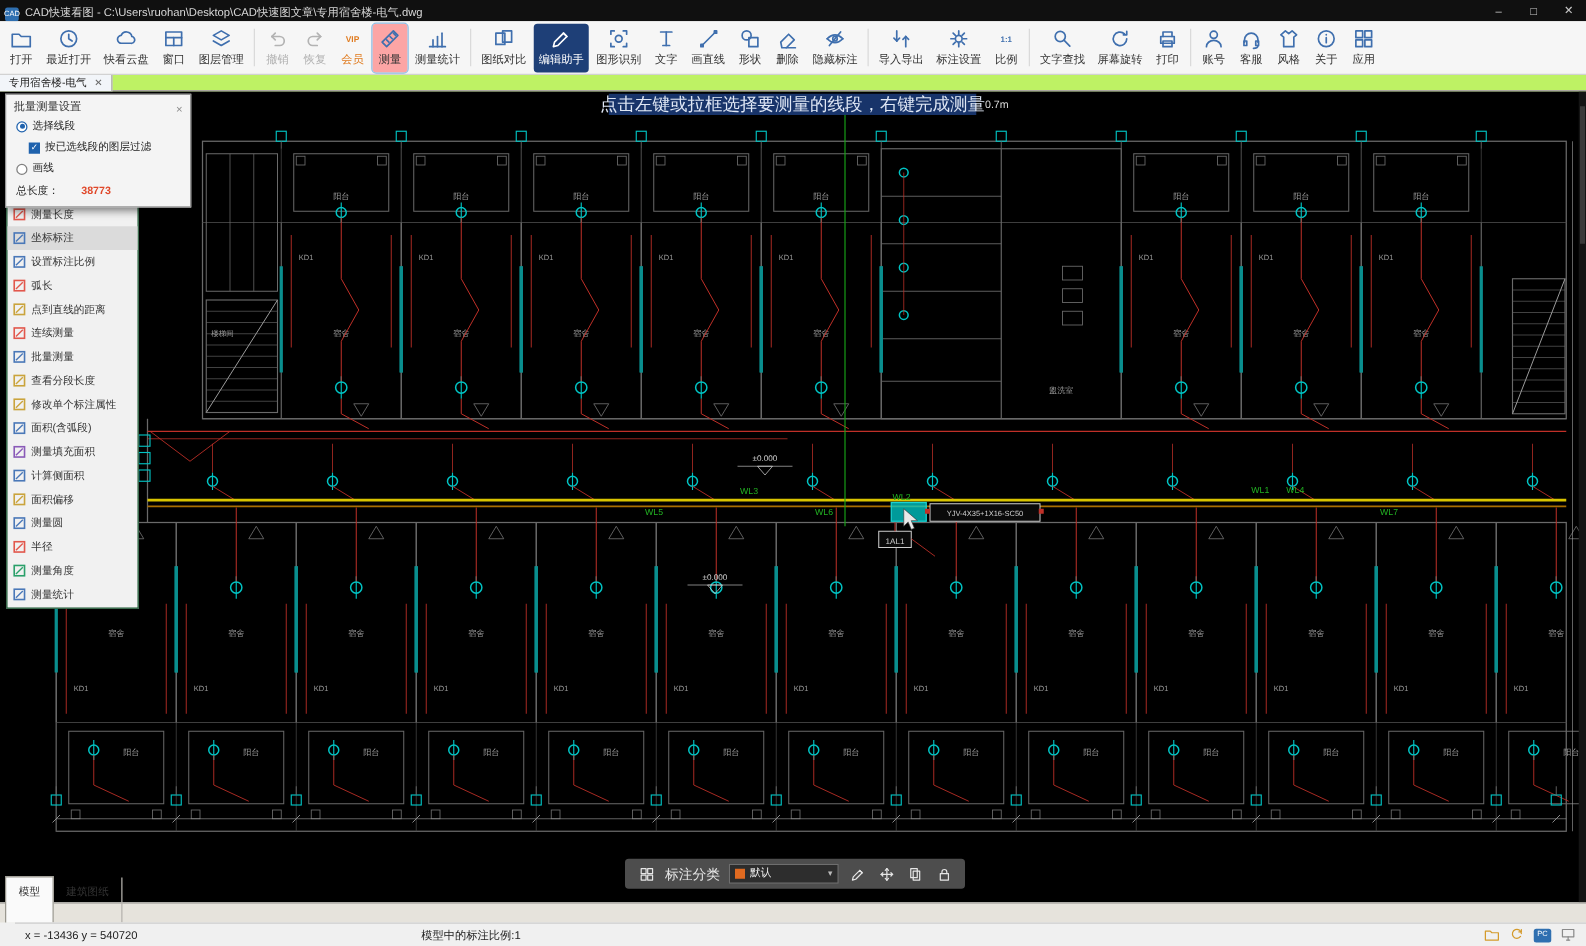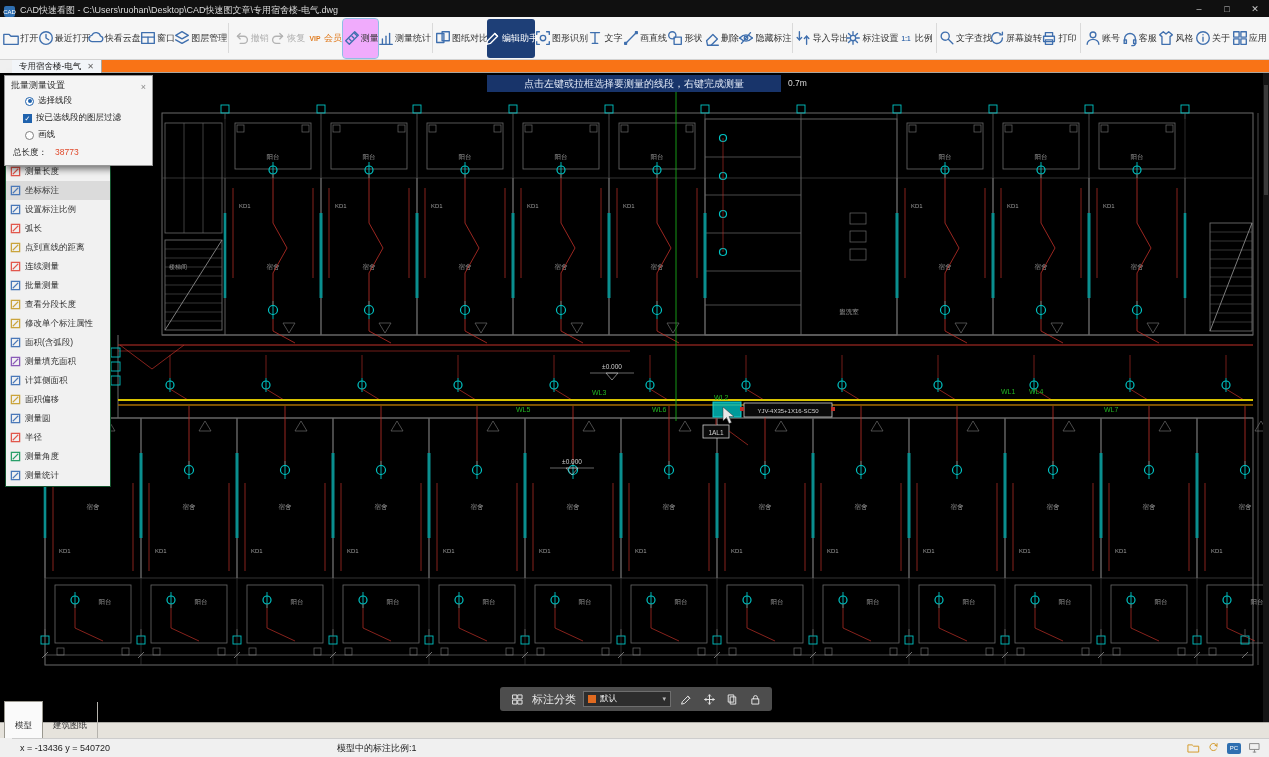--- a/index.html
+++ b/index.html
@@ -8,71 +8,71 @@
 #app{position:relative;width:1269px;height:757px;background:#f0f0f0}
 
 
 #titlebar{position:absolute;top:0;left:0;right:0;height:17px;background:#101010;display:flex;align-items:flex-end;color:#d8d8d8;font-size:9px;padding-left:4px;z-index:40}
 .app-ico{width:11px;height:11px;background:#2f6fb0;color:#fff;font-size:6px;display:flex;align-items:center;justify-content:center;margin-right:5px;border-radius:2px;flex:none}
 #titlebar .spacer{flex:1}
 .winbtn{width:28px;height:17px;display:flex;align-items:center;justify-content:center;color:#c8c8c8;font-size:9px}
 
 
 #toolbar{position:absolute;top:17px;left:0;right:0;height:43px;background:#f6f6f6;border-bottom:1px solid #d2d2d2;display:flex;align-items:center;padding:0 2px;z-index:40}
-.tb-item{display:flex;flex-direction:row;align-items:center;justify-content:center;padding:12px 4px;margin:0 1px;border-radius:3px;height:39px;min-width:28px}
+.tb-item{display:flex;flex-direction:column;align-items:center;justify-content:center;padding:12px 4px;margin:0 1px;border-radius:3px;height:39px;min-width:28px}
 .tb-item .ic{height:19px;display:flex;align-items:center}
 .tb-item .lb{font-size:9px;color:#333;margin-top:1px;white-space:nowrap}
-.tb-item.active{background:#f0abfc;outline:1px solid #8fbde4}
+.tb-item.active{background:#fca5a5;outline:1px solid #8fbde4}
 .tb-item.disabled .lb{color:#b0b0b0}
 .tb-item.vip .lb{color:#e07b1f}
 .tb-item.dark{background:#1e3f77}
 .tb-item.dark .lb{color:#fff}
 .tb-sep{width:1px;height:30px;background:#dadada;margin:0 3px;flex:none}
 
 
-#tabbar{position:absolute;top:60px;left:12px;right:0;height:13px;background:#f97316;border-bottom:1px solid #a9a69f;display:flex;z-index:40}
+#tabbar{position:absolute;top:60px;left:0;right:0;height:13px;background:#bef264;border-bottom:1px solid #a9a69f;display:flex;z-index:40}
 .doctab{height:13px;background:#f2f5f9;border-right:1px solid #a9a69f;display:flex;align-items:center;padding:0 7px;font-size:8.5px;color:#222;gap:6px}
 .doctab .x{color:#666;font-size:8px}
 
 
 #canvas{position:absolute;top:73px;left:0;width:1269px;height:649px;background:#000;overflow:hidden;z-index:1}
-#banner{position:absolute;left:487px;top:2px;width:294px;height:17px;background:rgba(25,55,112,.95);color:#dfe7f5;font-size:10px;display:flex;align-items:center;justify-content:center;white-space:nowrap}
+#banner{position:absolute;left:487px;top:2px;width:294px;height:17px;background:rgba(25,55,112,.95);color:#dfe7f5;font-size:14px;display:flex;align-items:center;justify-content:center;white-space:nowrap}
 #dist{position:absolute;left:788px;top:5px;color:#ddd;font-size:8.5px}
 
 
 #dialog{position:absolute;left:4px;top:75px;width:149px;background:#f4f4f4;border:1px solid #979797;box-shadow:2px 3px 7px rgba(0,0,0,.55);z-index:30;font-size:8.5px;color:#222;padding-bottom:2px}
 .dlg-title{height:16px;display:flex;align-items:flex-end;padding:0 6px;font-size:9px;color:#333}
 .dlg-x{margin-left:auto;color:#888;font-size:9px}
-.opt{display:flex;align-items:center;gap:4px;padding:3px 20px 2px}
+.opt{display:flex;align-items:center;gap:4px;padding:3px 8px 2px}
 .opt.indent{padding-left:18px}
 .radio{width:9px;height:9px;border:1px solid #808080;border-radius:50%;position:relative;background:#fff;flex:none}
 .radio.checked{border-color:#1f62ad}
 .radio.checked::after{content:"";position:absolute;left:1.5px;top:1.5px;width:4px;height:4px;border-radius:50%;background:#1f62ad}
 .chk{width:9px;height:9px;background:#1f62ad;color:#fff;font-size:7px;line-height:9px;text-align:center;flex:none}
-.total{padding:4px 8px 4px;display:flex;gap:8px}
-.total b{color:#e0482a;font-weight:normal}
+.total{padding:4px 8px 4px;display:flex;gap:18px}
+.total b{color:#e0482a;font-weight:bold}
 
 
 #sidebar{position:absolute;left:5px;top:160px;width:106px;background:#f1f1f1;border:1px solid #14532d;z-index:15;padding:1px 0}
 .sb-item{height:19px;display:flex;align-items:center;gap:4px;padding:0 4px;font-size:8.5px;color:#333;white-space:nowrap;overflow:hidden}
 .sb-item.hov{background:#dbdbdb}
 .sb-ico{width:11px;height:11px;flex:none;display:flex}
 
 
 #annotbar{position:absolute;left:500px;top:687px;height:24px;background:#4d4d4d;border-radius:3px;display:flex;align-items:center;gap:7px;padding:0 9px;z-index:10}
 .ab-label{color:#e8e8e8;font-size:11px;white-space:nowrap}
 .ab-select{width:88px;height:16px;background:#2d2d2d;border:1px solid #6e6e6e;display:flex;align-items:center;gap:4px;padding:0 4px}
 .swatch{width:8px;height:8px;background:#e06a20;flex:none}
 .ab-val{color:#eee;font-size:8.5px;flex:1}
 .caret{color:#bbb;font-size:7px}
 .ab-btn{width:16px;height:16px;display:flex;align-items:center;justify-content:center}
 
 
 #bottomtabs{position:absolute;top:722px;left:0;right:0;height:16px;background:#e6e3dc;border-top:1px solid #aeaca6;display:flex;align-items:flex-end;padding-left:4px;z-index:40}
-.btab{height:15px;padding:18px 10px;font-size:8.5px;display:flex;align-items:flex-start;color:#333;border-right:1px solid #b5b3ad}
+.btab{height:15px;padding:18px 10px;font-size:8.5px;display:flex;align-items:flex-end;color:#333;border-right:1px solid #b5b3ad}
 .btab.active{background:#fafafa;border:1px solid #9a988f;border-bottom:none}
 
 
 #statusbar{position:absolute;top:738px;left:12px;right:0;height:19px;background:#f0f0f0;border-top:1px solid #cdcdcd;font-size:9px;color:#222;display:flex;align-items:center;padding:0 8px;z-index:40}
 #sb-scale{position:absolute;left:325px}
 #sb-right{margin-left:auto;display:flex;gap:7px;align-items:center}
 .pcbadge{width:14px;height:11px;background:#2f6fb0;color:#fff;font-size:6px;display:flex;align-items:center;justify-content:center;border-radius:2px}
 
 #vscroll{position:absolute;right:0;top:73px;width:6px;height:649px;background:#141414;z-index:5}
 #vscroll .thumb{position:absolute;top:12px;left:1px;width:4px;height:110px;background:#3a3a3a}

